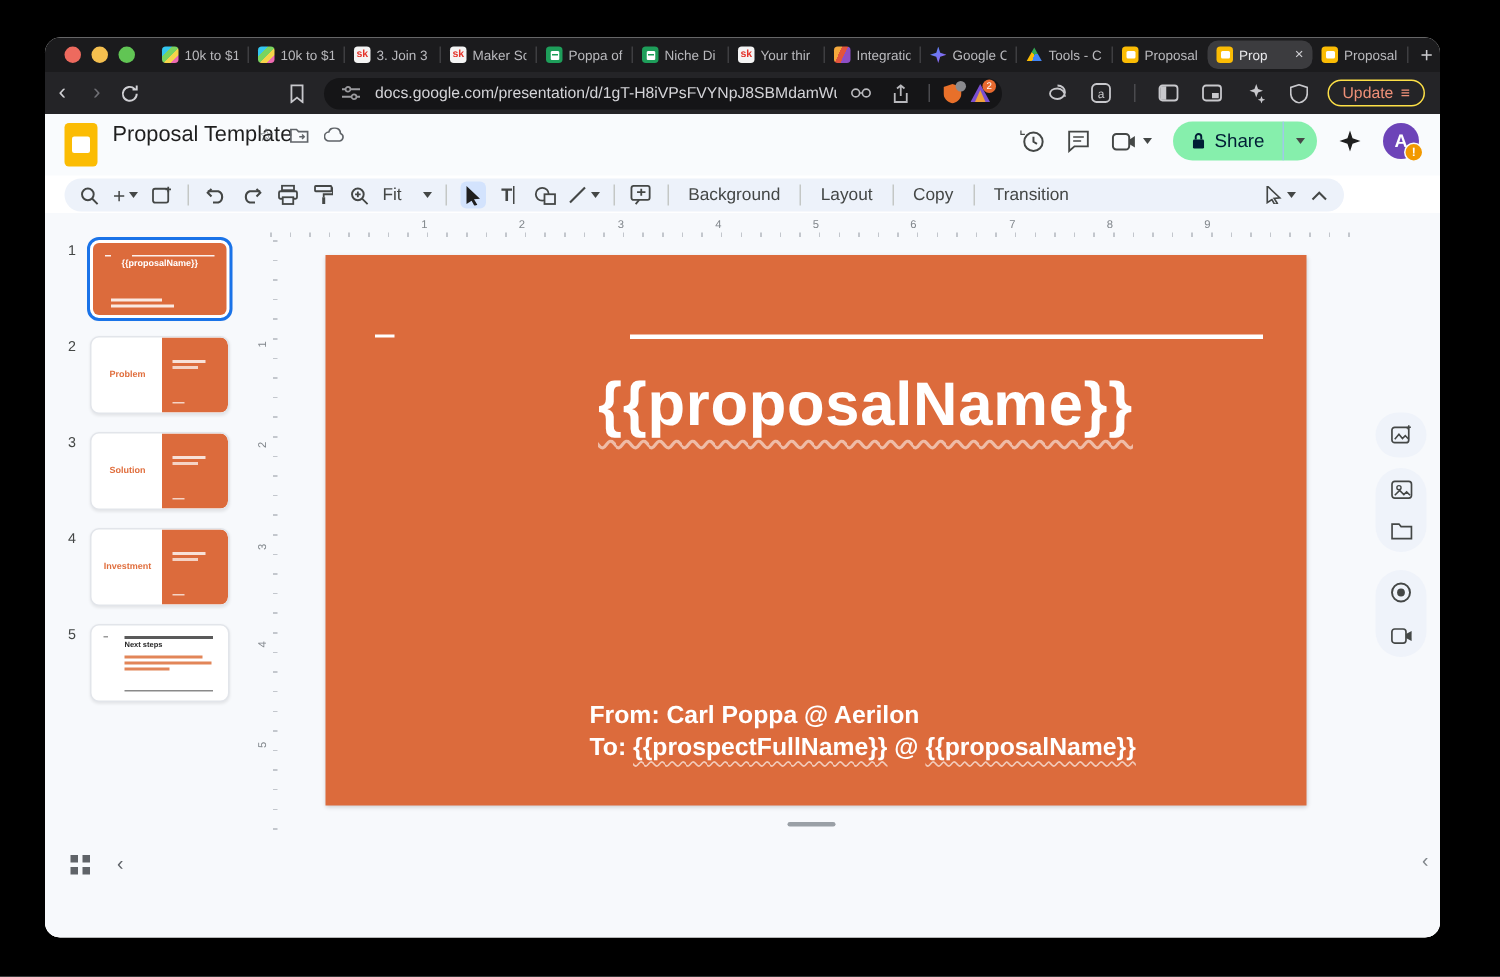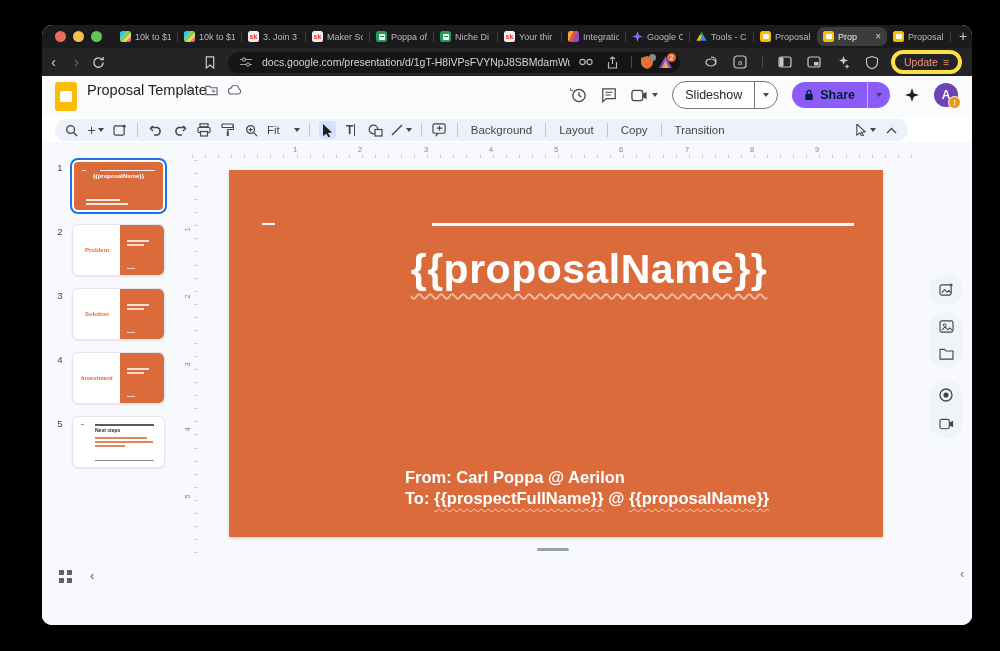--- a/index.html
+++ b/index.html
@@ -1,18 +1,18 @@
 <!DOCTYPE html>
 <html><head>
 <meta charset="utf-8">
 <style>
   html,body{margin:0;padding:0;background:#000;width:1000px;height:651px;overflow:hidden;
     font-family:"Liberation Sans",sans-serif;-webkit-font-smoothing:antialiased;}
   
-  #window{position:absolute;left:42px;top:25px;width:930px;height:600px;border-radius:10px;
+  #window{position:absolute;left:30px;top:25px;width:930px;height:600px;border-radius:10px;
     overflow:hidden;background:#fff;box-shadow:0 10px 40px rgba(0,0,0,.6);}
   
   #tabstrip{position:absolute;left:0;top:0;right:0;height:23px;background:#1b1b1d;
     display:flex;align-items:center;}
   .traffic{display:flex;gap:7px;padding:0 12px 0 13px;}
   .dot{width:11px;height:11px;border-radius:50%;}
   .dot.r{background:#ed6a5e}.dot.y{background:#f4bf4f}.dot.g{background:#61c554}
   .tab{display:flex;align-items:center;gap:4px;height:19px;padding:0 6px;max-width:63px;min-width:63px;
     box-sizing:border-box;color:#b9b9bd;font-size:9px;white-space:nowrap;overflow:hidden;}
   .tab.active{background:#3c3c3f;border-radius:7px;color:#e9e9ec;max-width:70px;min-width:70px;}
@@ -40,38 +40,38 @@
   .iconbtn{display:flex;align-items:center;justify-content:center;width:20px;height:20px;flex:none;}
   #omnibox{display:flex;align-items:center;gap:6px;background:#151517;border-radius:12px;height:21px;
     margin-left:8px;padding:0 8px;width:452px;box-sizing:border-box;}
   #urltext{font-size:10.5px;color:#d4d4d8;white-space:nowrap;overflow:hidden;flex:1;}
   .vsep-dark{width:1px;height:12px;background:#4a4a4e;margin:0 3px;flex:none;}
   .extbadge{position:relative;flex:none;}
   .badgecount{position:absolute;right:-4px;top:-3px;background:#e86a2f;color:#fff;font-size:6.5px;
     border-radius:50%;width:9px;height:9px;line-height:9px;text-align:center;}
   .graydot{position:absolute;right:-3px;top:-2px;background:#8a8a8e;border-radius:50%;width:7px;height:7px;}
   #urlright{margin-left:auto;display:flex;align-items:center;gap:9px;padding-right:10px;}
-  #updatebtn{display:flex;align-items:center;gap:5px;border:4px solid #fde047;border-radius:12px;
+  #updatebtn{display:flex;align-items:center;gap:5px;border:1px solid #fde047;border-radius:12px;
     color:#ef9078;font-size:10.5px;padding:2px 9px;}
   
   #app{position:absolute;left:0;top:51px;right:0;bottom:0;background:#fff;}
   #workspacebg{position:absolute;left:0;top:66px;right:0;bottom:0;background:#f7f9fc;}
   
   #appheader{position:absolute;left:0;top:0;right:0;height:41px;background:#f9fbfd;}
   #slideslogo{position:absolute;left:13px;top:6px;width:22px;height:29px;background:#fbbc04;border-radius:3px;}
   #slideslogo::after{content:"";position:absolute;left:5px;top:9px;width:12px;height:11px;background:#fff;border-radius:1.5px;}
   #doctitle{position:absolute;left:45px;top:6px;font-size:14.5px;color:#1f1f1f;}
   #titleicons{position:absolute;left:142px;top:7px;display:flex;gap:10px;align-items:center;color:#5f6368;font-size:12px;}
   #menubar{position:absolute;left:44px;top:24px;display:flex;gap:15px;font-size:12.5px;color:#202124;}
   #headerright{position:absolute;right:14px;top:5px;display:flex;align-items:center;gap:14px;}
   .pillbtn{display:flex;align-items:center;border:1px solid #747775;border-radius:16px;height:26px;
     font-size:12.5px;color:#1f1f1f;background:#fff;overflow:hidden;}
   .pillbtn .seg{padding:0 12px;display:flex;align-items:center;gap:6px;height:100%;}
   .pillbtn .seg+.seg{border-left:1px solid #747775;padding:0 8px;}
-  #sharebtn{background:#8b5cf6;border:none;color:#001d35;font-weight:bold;}
+  #sharebtn{background:#86efac;border:none;color:#001d35;font-weight:normal;}
   #sharebtn .seg+.seg{border-left:1px solid #9fc9e8;}
   #avatar{width:24px;height:24px;border-radius:50%;background:#6d44b8;color:#fff;font-size:12px;
     line-height:24px;text-align:center;position:relative;font-weight:bold;}
   #avatarbadge{position:absolute;right:-3px;bottom:-2px;width:11px;height:11px;border-radius:50%;
     background:#f29900;color:#fff;font-size:8px;line-height:11px;text-align:center;border:1px solid #f9fbfd;}
   .caret{width:0;height:0;border-left:3.5px solid transparent;border-right:3.5px solid transparent;
     border-top:4px solid #444746;display:inline-block;}
   
   #toolbar{position:absolute;left:13px;top:43px;width:853px;height:22px;background:#edf2fa;
     border-radius:11px;display:flex;align-items:center;padding:0 8px;box-sizing:border-box;gap:7px;}
@@ -348,26 +348,20 @@
               <path d="M5 6h8M5 9h6" stroke="#444746" stroke-width="1.2"></path>
             </svg>
         </span>
         <span style="display:flex;align-items:center;gap:4px">
           <svg class="svgi" width="17" height="13" viewBox="0 0 18 13">
               <rect x="1" y="1" width="11.5" height="11" rx="2.5" fill="none" stroke="#444746" stroke-width="1.4"></rect>
               <path d="M12.5 5l4-2.5v8L12.5 8z" fill="#444746"></path>
             </svg>
           <span class="caret"></span>
         </span>
-        <span class="pillbtn">
-          <span class="seg">Slideshow</span>
-          <span class="seg">
-              <span class="caret"></span>
-            </span>
-        </span>
         <span class="pillbtn" id="sharebtn">
           <span class="seg">
             <svg class="svgi" width="10" height="12" viewBox="0 0 10 13">
                 <rect x="1" y="5.5" width="8" height="6.5" rx="1" fill="#001d35"></rect>
                 <path d="M3 5.5V3.5a2 2 0 0 1 4 0v2" fill="none" stroke="#001d35" stroke-width="1.4"></path>
               </svg>
             <span>Share</span>
           </span>
           <span class="seg">
               <span class="caret"></span>

